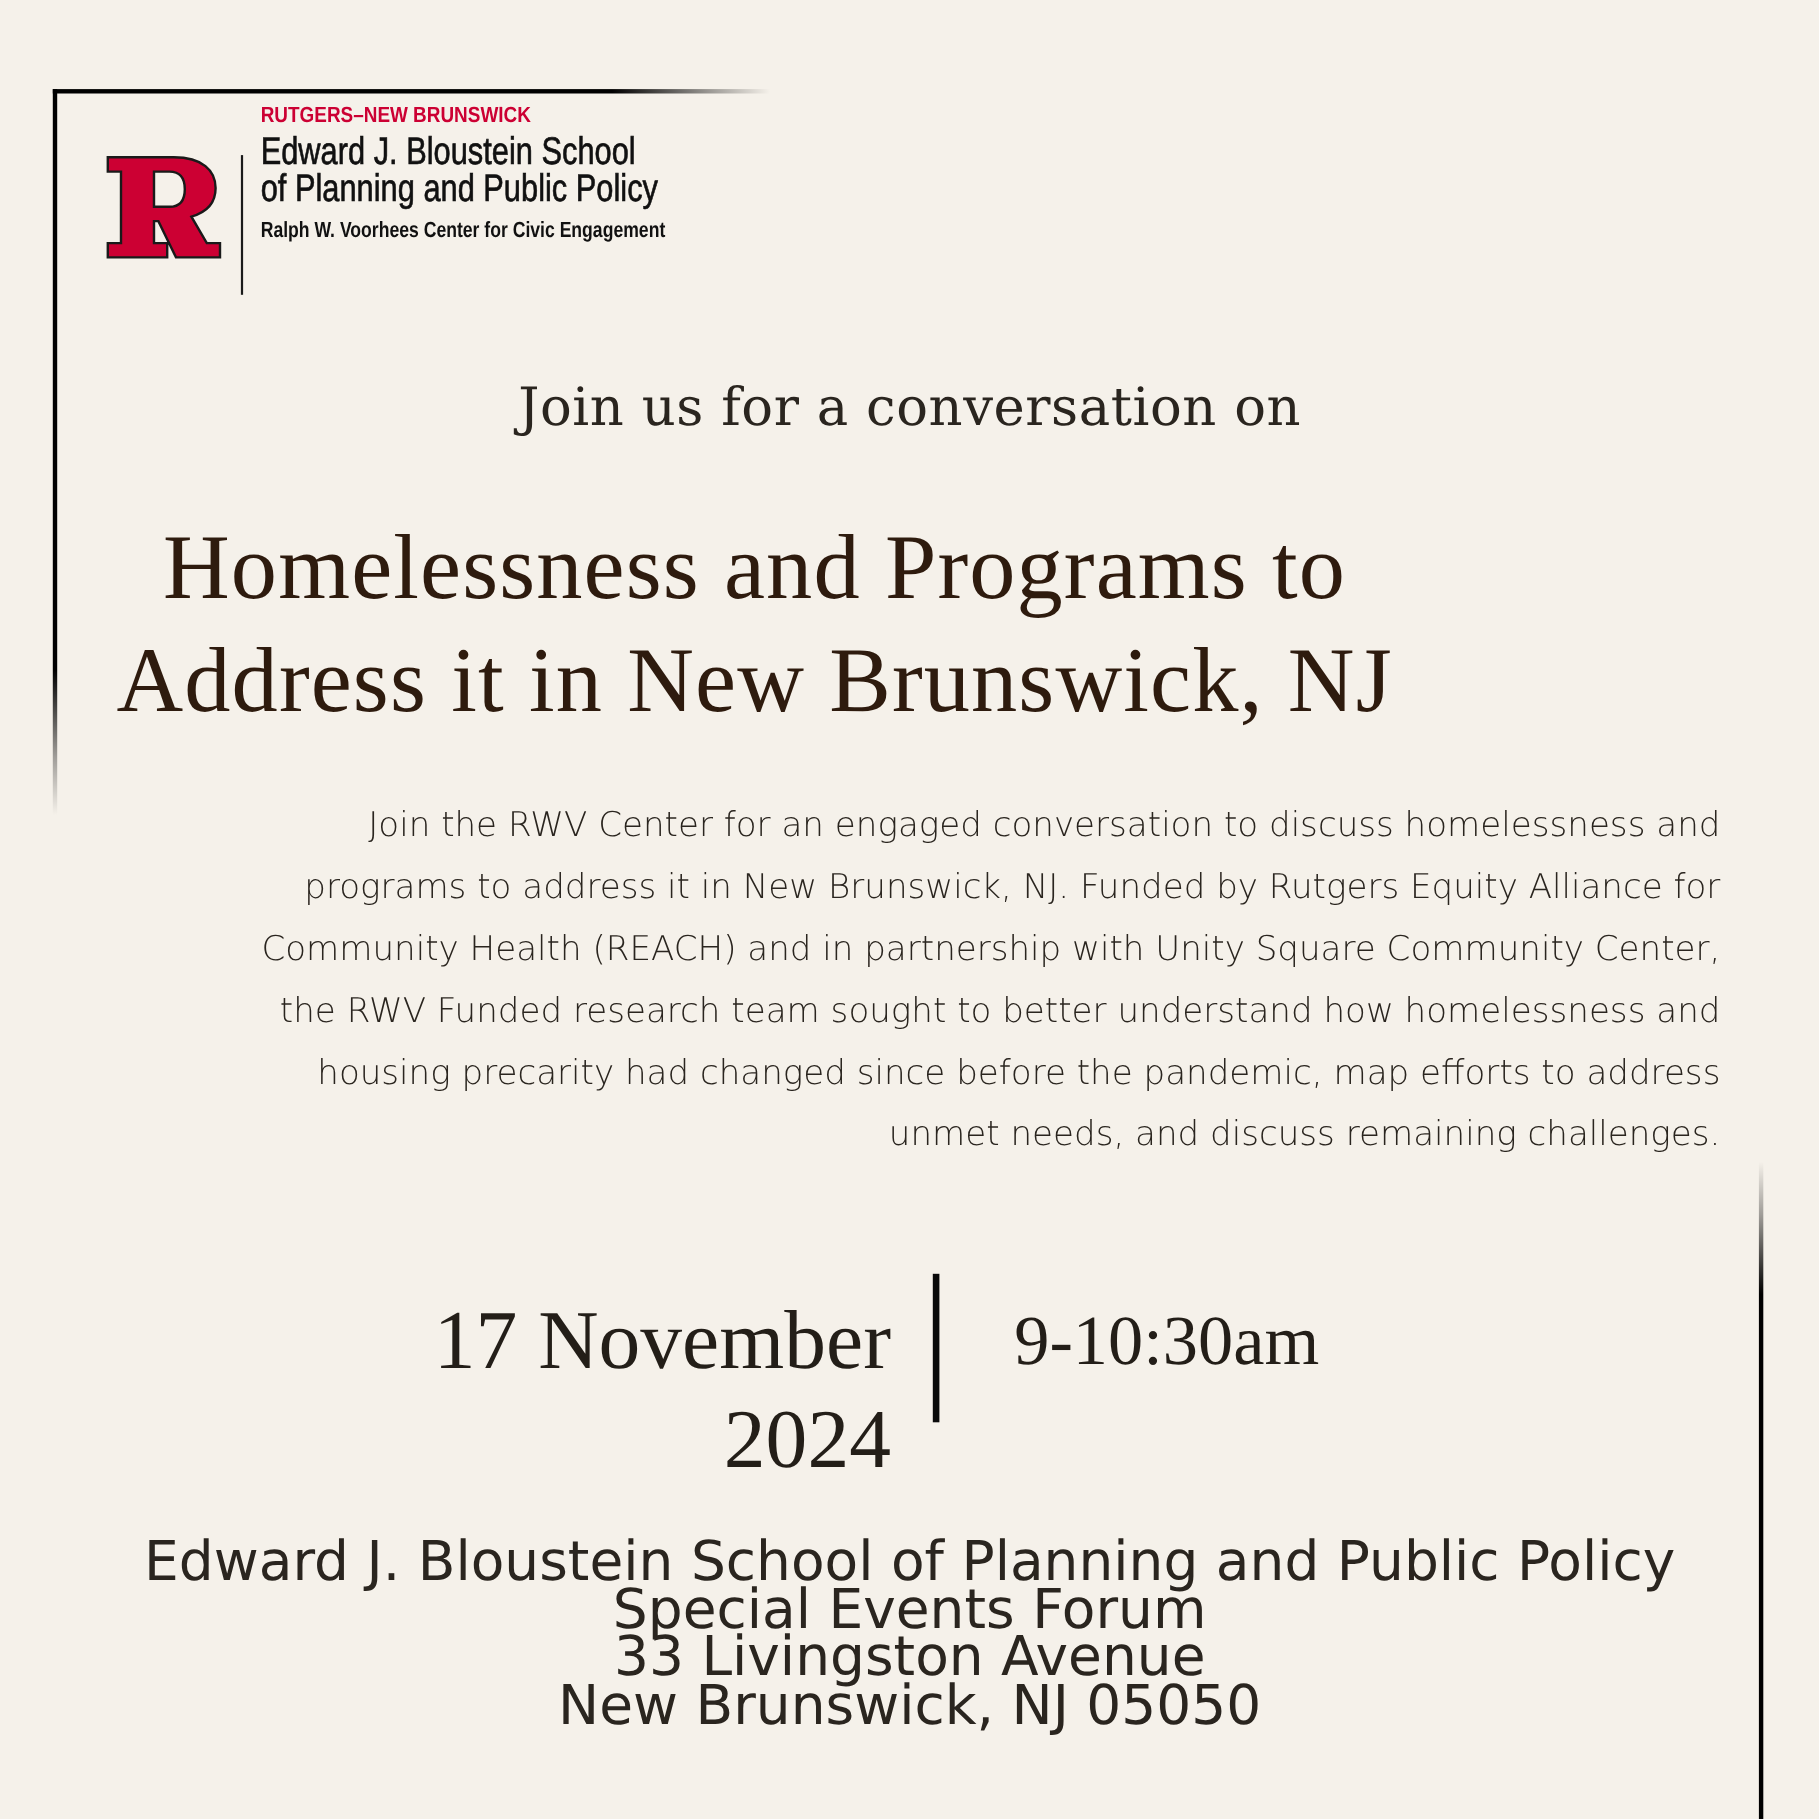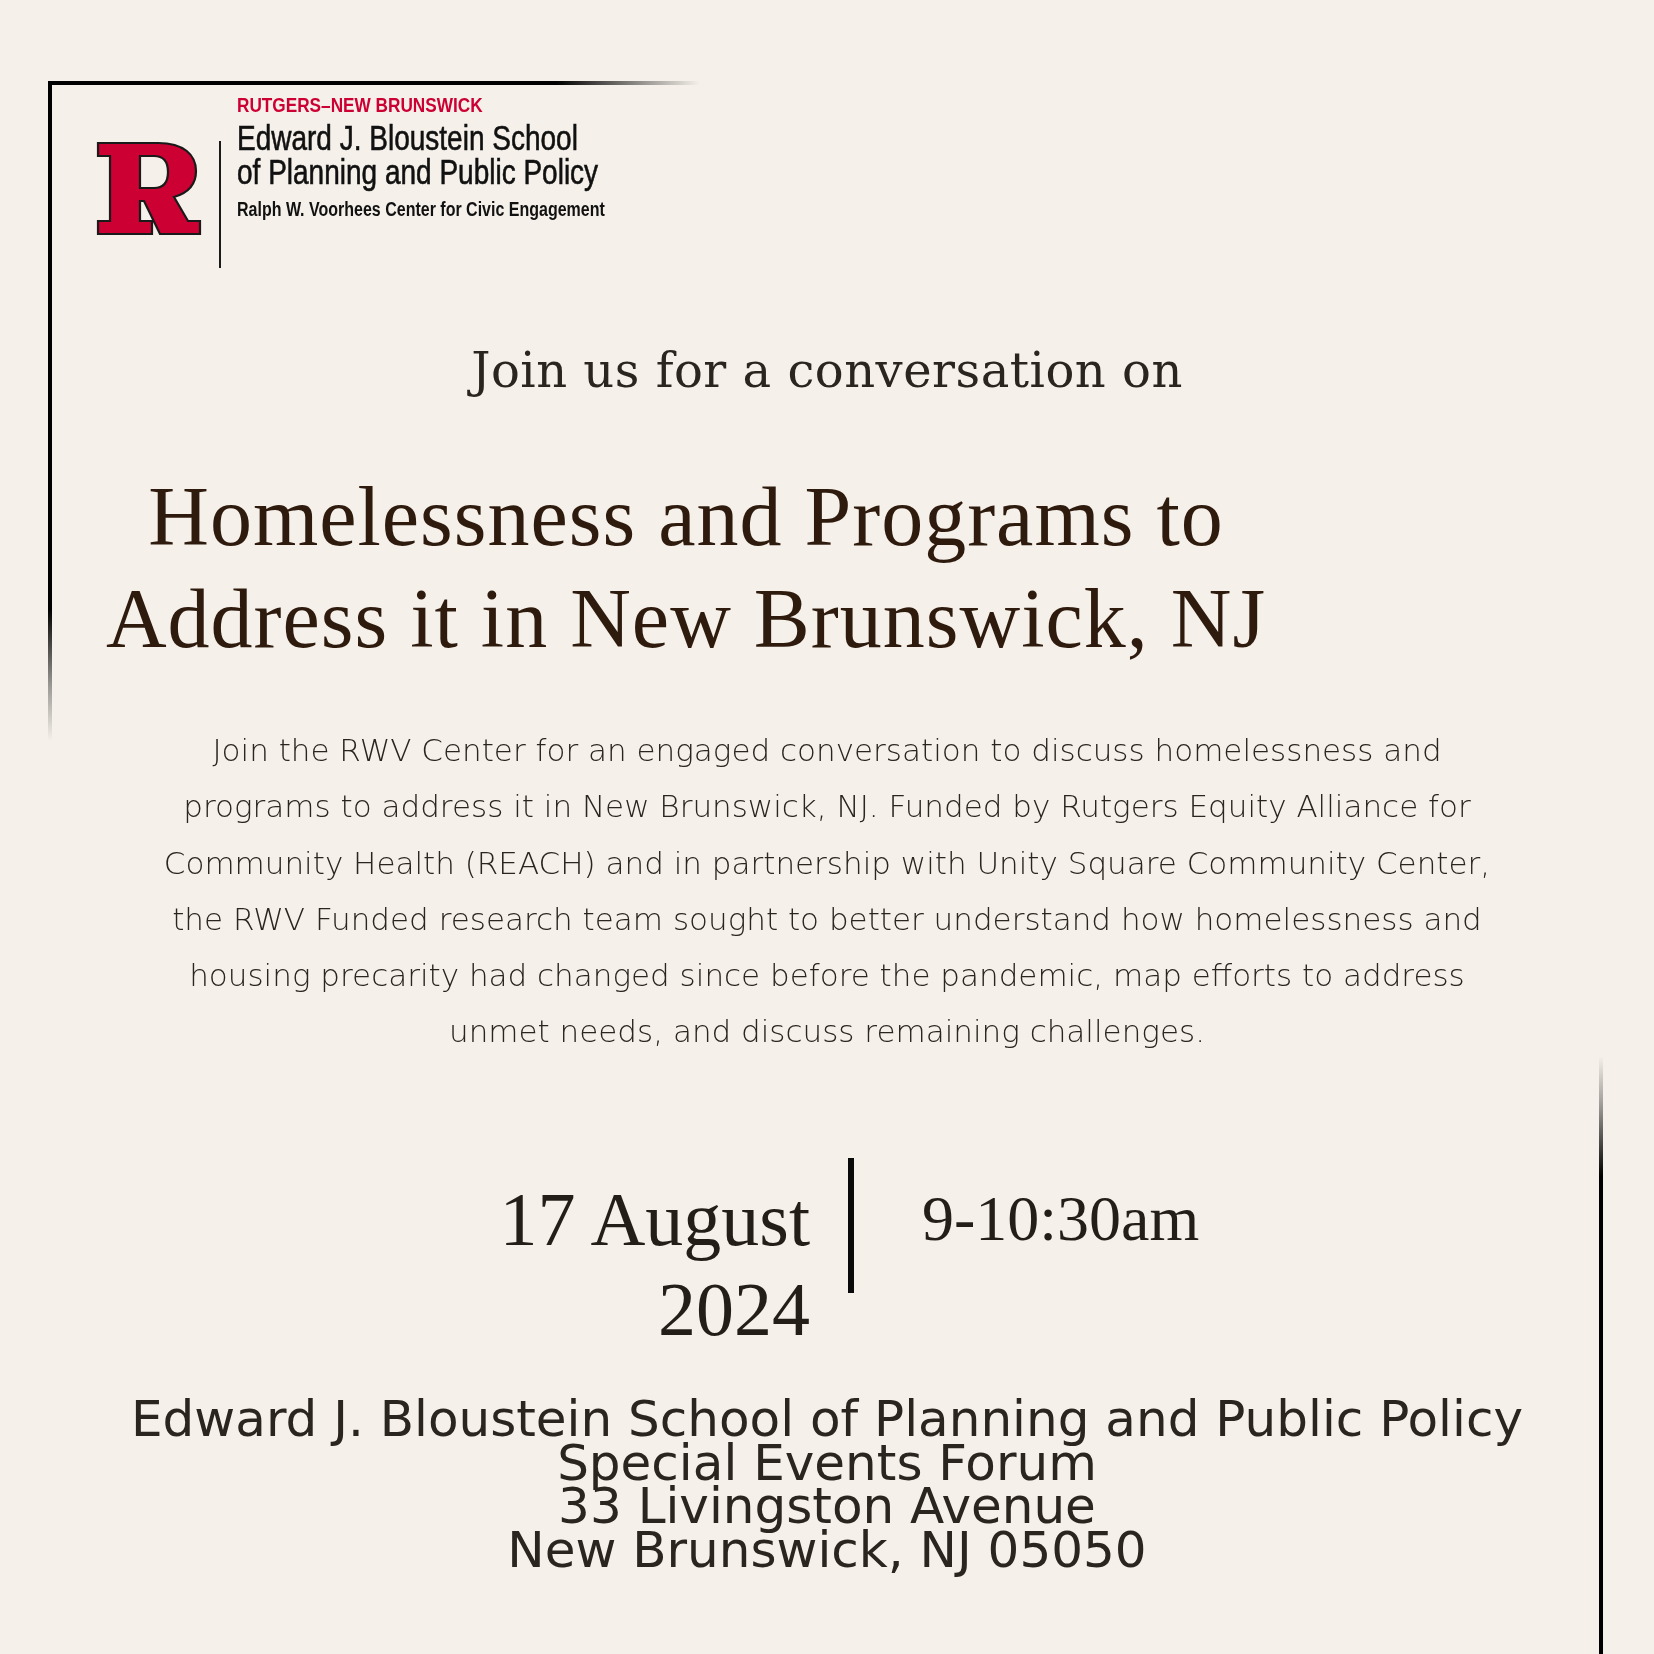--- a/index.html
+++ b/index.html
@@ -66,21 +66,21 @@
     font-family: "DejaVu Serif", serif; font-size: 48px; font-weight: 400;
     color: #2a251f; letter-spacing: 0.5px;
   }
   .title {
     left: 0; width: 1372px; top: 420px; text-align: center;
     font-family: "Liberation Serif", serif; font-size: 84px; line-height: 102px;
     color: #2e1b0e; letter-spacing: 1px;
   }
   .title span { display: block; }
   .para {
-    left: 90px; width: 1474px; top: 676px; text-align: center;
+    left: 90px; width: 1474px; top: 676px; text-align: right;
     font-family: "DejaVu Sans", sans-serif; font-size: 31px; line-height: 56.3px;
     color: #2a251f; font-weight: 300;
   }
   .para span { display: block; white-space: nowrap; }
 
   .date {
     left: 340px; width: 470px; top: 1128px; text-align: right;
     font-family: "Liberation Serif", serif; font-size: 76px; line-height: 90px;
     color: #231e18;
   }
@@ -128,21 +128,21 @@
 
 <div class="abs para">
   <span>Join the RWV Center for an engaged conversation to discuss homelessness and</span>
   <span>programs to address it in New Brunswick, NJ. Funded by Rutgers Equity Alliance for</span>
   <span>Community Health (REACH) and in partnership with Unity Square Community Center,</span>
   <span>the RWV Funded research team sought to better understand how homelessness and</span>
   <span>housing precarity had changed since before the pandemic, map efforts to address</span>
   <span>unmet needs, and discuss remaining challenges.</span>
 </div>
 
-<div class="abs date">17 August 2024</div>
+<div class="abs date">17 November 2024</div>
 <div class="abs date-time-divider"></div>
 <div class="abs time">9-10:30am</div>
 
 <div class="abs venue">
   <span>Edward J. Bloustein School of Planning and Public Policy</span>
   <span>Special Events Forum</span>
   <span>33 Livingston Avenue</span>
   <span>New Brunswick, NJ 05050</span>
 </div>
 

